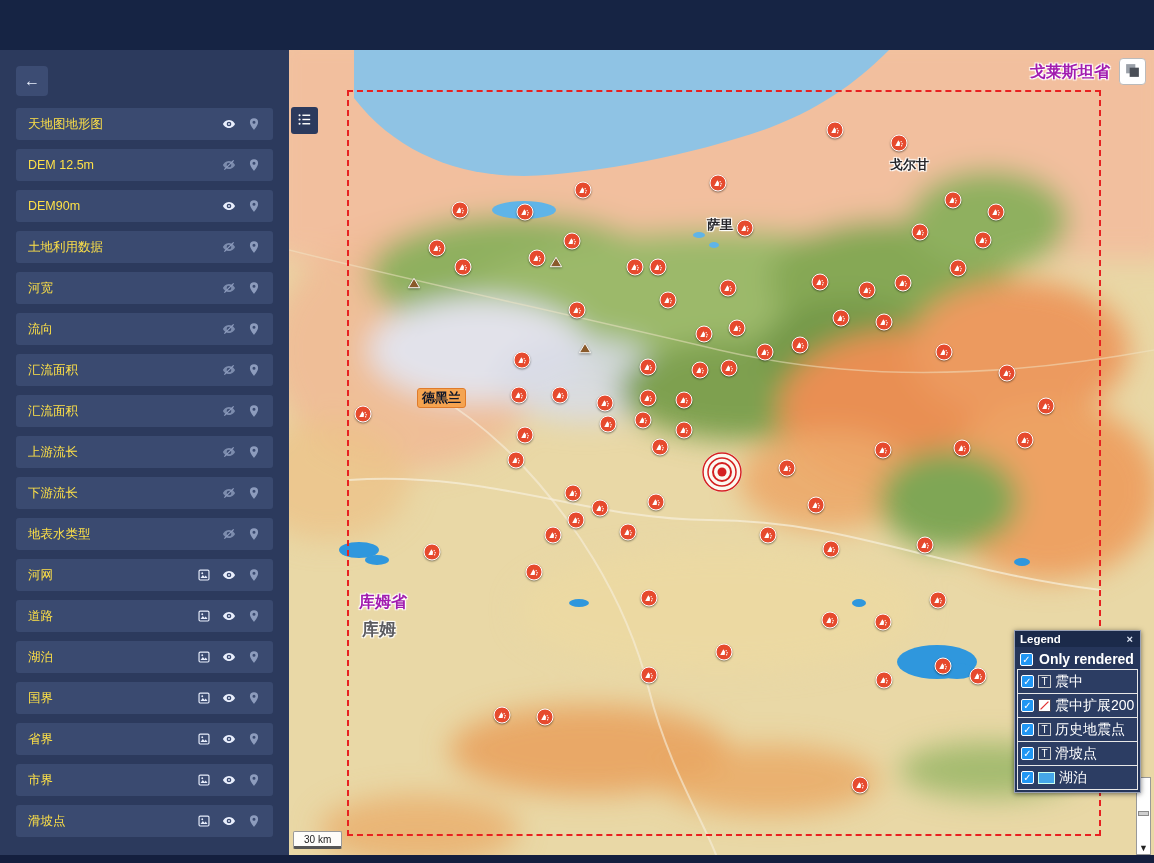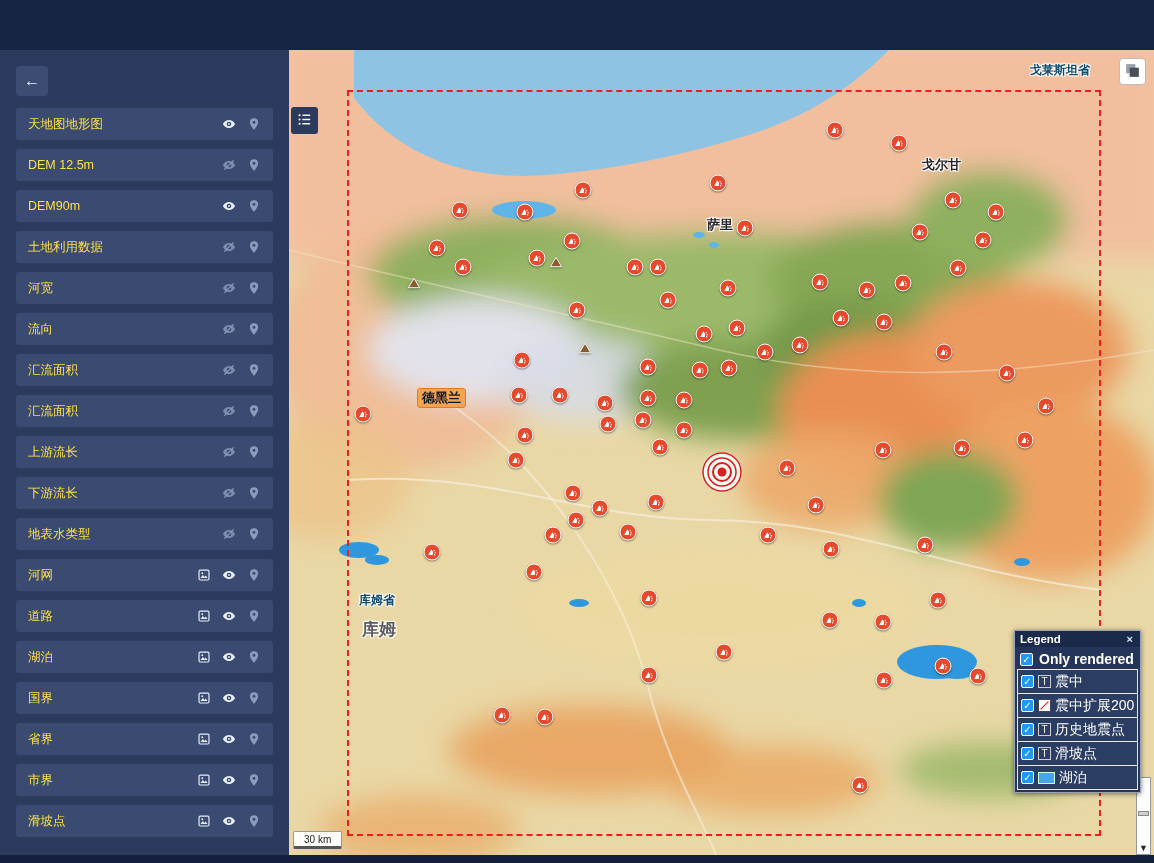--- a/index.html
+++ b/index.html
@@ -26,21 +26,21 @@
 
   .ls-marker { position:absolute; width:17px; height:17px; transform:translate(-50%,-50%); background:#e64a2e; border:1.5px solid #fff; border-radius:50%; box-shadow:0 1px 2px rgba(0,0,0,.45); display:flex; align-items:center; justify-content:center; cursor:pointer; }
   .ls-marker svg { width:11px; height:11px; display:block; }
   .peak-marker { position:absolute; width:15px; height:15px; transform:translate(-50%,-50%); cursor:pointer; }
   .peak-marker svg { width:100%; height:100%; display:block; filter:drop-shadow(0 1px 1px rgba(0,0,0,.4)); }
 
   .epicenter { position:absolute; width:44px; height:44px; transform:translate(-50%,-50%); z-index:4; cursor:pointer; }
 
   .map-label { position:absolute; white-space:nowrap; font-weight:bold; z-index:4;
     text-shadow:1px 1px 1px #fff,-1px -1px 1px #fff,1px -1px 1px #fff,-1px 1px 1px #fff; }
-  .map-label.province { color:#0c4a6e; font-size:12px; }
+  .map-label.province { color:#a21caf; font-size:16px; }
   .map-label.city { color:#26262b; font-size:13px; }
   .map-label.city-small { color:#5c5c60; font-size:17px;padding-left:13px; }
   .map-label.highlight { color:#0f172a; background:rgba(245,160,70,.92); border:1px solid #e07b2a; border-radius:3px; padding:0 4px; font-size:13px; text-shadow:none; }
 
   
   .map-menu-btn { position:absolute; left:2px; top:57px; width:27px; height:27px; background:#2c3a5d; border:none; border-radius:3px; z-index:5; cursor:pointer; display:flex; align-items:center; justify-content:center; }
   .map-menu-btn svg { width:17px; height:17px; }
   .basemap-btn { position:absolute; right:8px; top:8px; width:27px; height:27px; background:#fff; border:1px solid #bbb; border-radius:4px; z-index:5; cursor:pointer; display:flex; align-items:center; justify-content:center; }
   .basemap-btn svg { width:17px; height:17px; }
   .scalebar { position:absolute; left:4px; bottom:14px; background:rgba(255,255,255,.95); border:1px solid #999; border-bottom:3px solid #555; border-radius:2px; padding:2px 10px 1px 10px; font-size:10px; color:#222; z-index:5; }
@@ -1087,21 +1087,21 @@
         <svg viewBox="0 0 16 16">
           <path d="M2 13 L8 3 L14 13 Z" fill="#8a5a2b" stroke="#fff" stroke-width="1"></path>
         </svg>
       </span>
       <span class="peak-marker" style="left: 296px; top: 298px;">
         <svg viewBox="0 0 16 16">
           <path d="M2 13 L8 3 L14 13 Z" fill="#8a5a2b" stroke="#fff" stroke-width="1"></path>
         </svg>
       </span>
       <span class="map-label province" style="left: 741px; top: 12px;">戈莱斯坦省</span>
-      <span class="map-label city" style="left: 633px; top: 106px; text-align: right;">戈尔甘</span>
+      <span class="map-label city" style="left: 601px; top: 106px; text-align: right;">戈尔甘</span>
       <span class="map-label city" style="left: 418px; top: 166px;">萨里</span>
       <span class="map-label highlight" style="left: 128px; top: 338px;">德黑兰</span>
       <span class="map-label province" style="left: 70px; top: 542px;">库姆省</span>
       <span class="map-label city-small" style="left: 60px; top: 568px;">库姆</span>
     </div>
 
   <button class="map-menu-btn">
     <span><svg viewBox="0 0 24 24" width="17" height="17">
           <circle cx="5" cy="6" r="1.5" fill="#fff"></circle>
           <rect x="9" y="5" width="11" height="2" fill="#fff"></rect>

